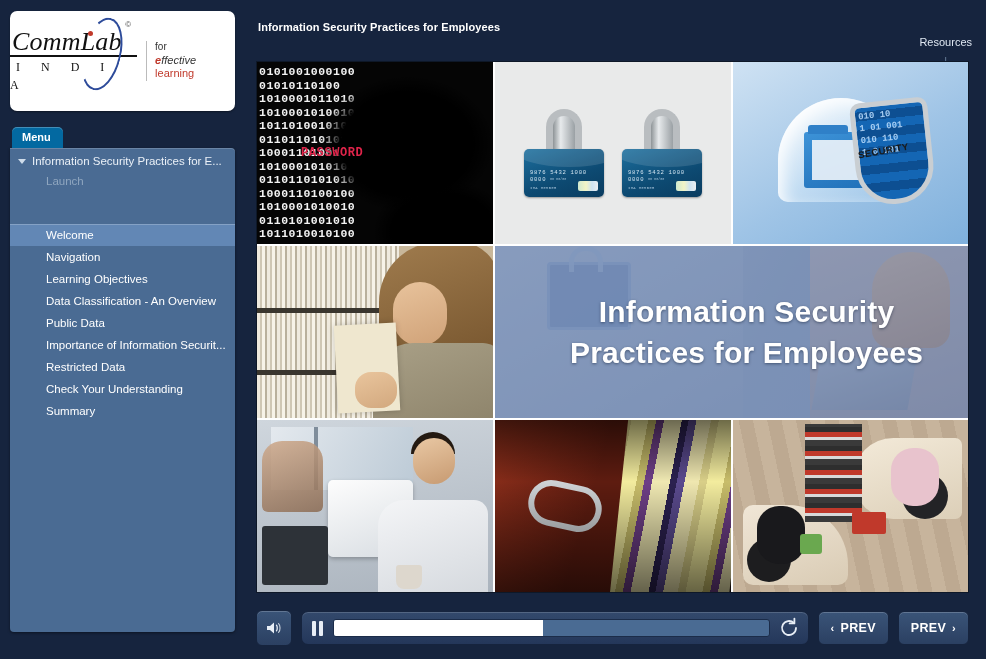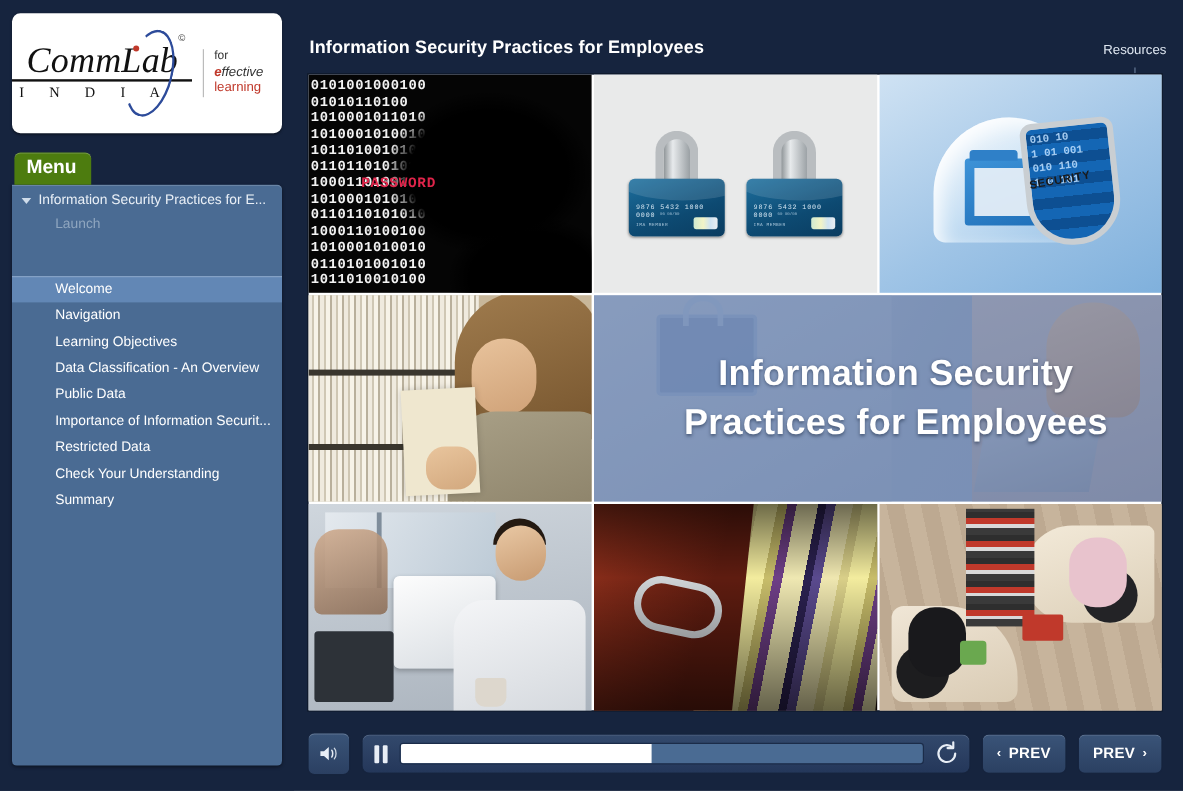--- a/index.html
+++ b/index.html
@@ -21,22 +21,22 @@
     background:#16243e;box-sizing:border-box;padding:8px 8px 10px 8px;
   }
   .logo-box{
     margin:3px 2px 0 2px;height:100px;background:#ffffff;border-radius:7px;
     display:flex;align-items:center;justify-content:center;position:relative;
     box-shadow:0 1px 2px rgba(0,0,0,.4);
   }
   .logo-inner{display:flex;align-items:center;gap:9px;position:relative;}
   .logo-word{position:relative;}
   .logo-main{
-    font-family:"Liberation Serif", serif;font-size:30px;font-style:italic;
-    color:#111;letter-spacing:.2px;line-height:1;padding:0 12px;
+    font-family:"Liberation Serif", serif;font-size:26px;font-style:italic;
+    color:#111;letter-spacing:.2px;line-height:1;padding:0 2px;
     border-bottom:2px solid #111;display:block;
   }
   .logo-india{
     font-family:"Liberation Serif", serif;font-size:12px;color:#111;
     letter-spacing:9px;text-align:center;padding-top:2px;padding-left:6px;
   }
   .logo-ellipse{
     position:absolute;width:34px;height:70px;border:2px solid #2d4b9a;
     border-radius:50%;right:16px;top:-12px;transform:rotate(14deg);
     border-left-color:transparent;border-top-color:#2d4b9a;
@@ -49,21 +49,21 @@
     border-left:1px solid #bbb;padding-left:8px;line-height:1.25;
   }
   .logo-tag .l1{font-size:10px;color:#333;}
   .logo-tag .l2{font-size:11px;}
   .logo-tag .l2 .e{color:#c0392b;font-style:italic;font-weight:bold;}
   .logo-tag .l2 .ff{color:#333;font-style:italic;}
   .logo-tag .l2 .lr{color:#c0392b;}
 
   .menu-tab{
     margin:16px 0 0 4px;display:inline-block;
-    background:#4d7c0f;color:#ffffff;font-size:16px;font-weight:bold;
+    background:#0369a1;color:#ffffff;font-size:11px;font-weight:bold;
     padding:4px 12px 5px 10px;border-radius:5px 5px 0 0;
     box-shadow:inset 0 1px 0 rgba(255,255,255,.25);
   }
   .menu-panel{
     margin:0 2px;height:484px;background:#4a6b93;border-radius:4px;
     border-top-left-radius:0;
     box-shadow:inset 0 1px 0 rgba(255,255,255,.18),0 1px 3px rgba(0,0,0,.45);
     overflow:hidden;padding-top:4px;box-sizing:border-box;
   }
   .tree-root{
@@ -79,22 +79,22 @@
     white-space:nowrap;overflow:hidden;text-overflow:ellipsis;line-height:16px;
   }
   .tree-item.visited{color:#8fa6bf;}
   .tree-item.selected{background:#6287b5;box-shadow:inset 0 1px 0 rgba(255,255,255,.22);margin-top:32px;}
 
   
   .header{
     position:absolute;left:245px;top:0;width:741px;height:58px;
   }
   .course-title{
-    position:absolute;left:13px;top:31px;color:#ffffff;
-    font-size:15px;font-weight:bold;letter-spacing:.1px;
+    position:absolute;left:13px;top:21px;color:#ffffff;
+    font-size:11px;font-weight:bold;letter-spacing:.1px;
   }
   .header-links{
     position:absolute;right:14px;top:36px;display:flex;align-items:center;gap:7px;
     font-size:11px;color:#dfe7f1;flex-direction:column;
   }
   .header-links .sep{color:#6b7f9c;}
   .header-links a{color:#dfe7f1;text-decoration:none;}
 
   
   .stage{

